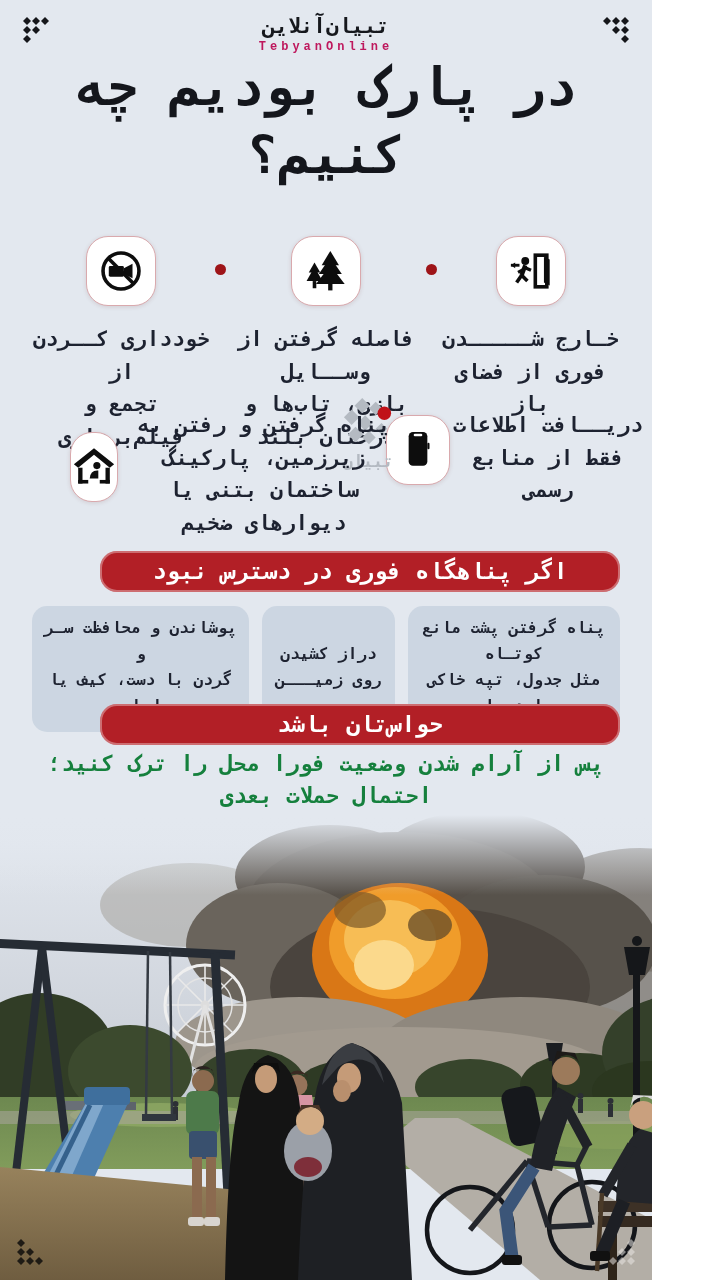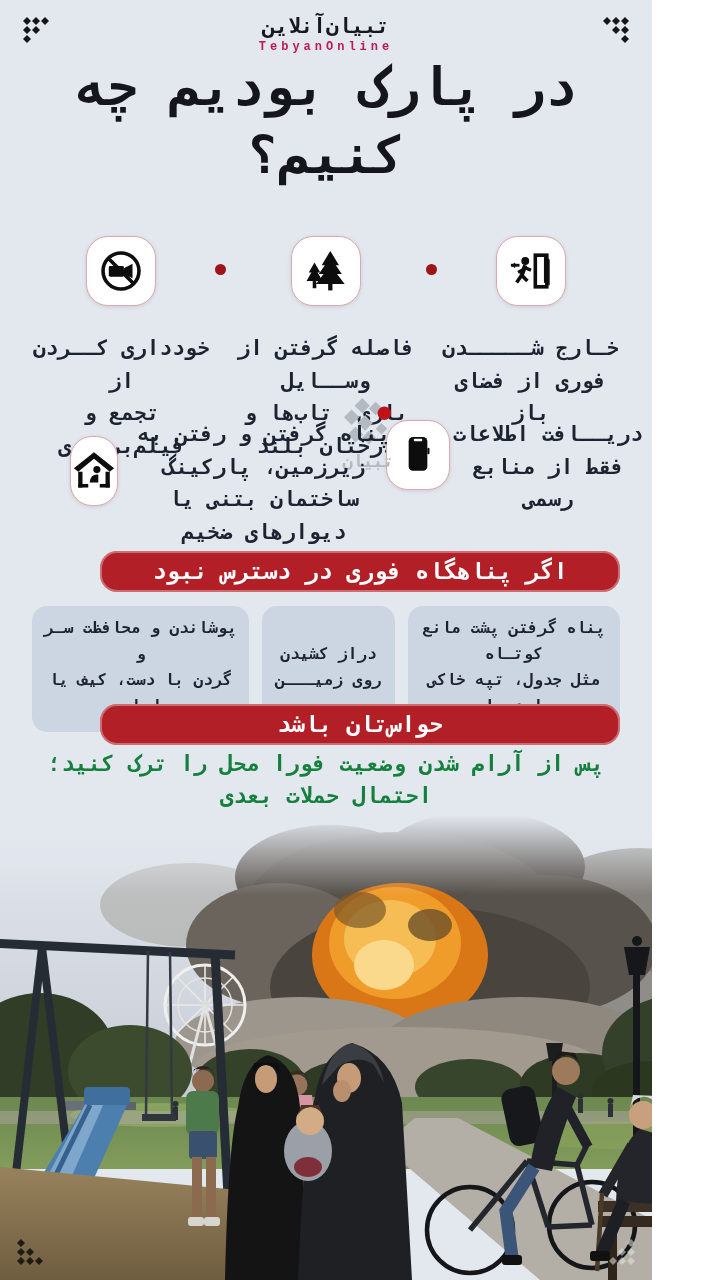--- a/index.html
+++ b/index.html
@@ -16,21 +16,21 @@
   .logo-fa{font-size:21px;font-weight:bold;color:#16181d;direction:rtl;}
   .logo-en{font-size:12px;letter-spacing:4px;color:#be185d;margin-top:1px;font-weight:600;}
   .title{position:absolute;top:58px;left:0;right:0;text-align:center;font-weight:bold;direction:rtl;}
   .title-1{font-size:52px;color:#d0262b;line-height:1.35;}
   .title-2{font-size:52px;color:#14161c;line-height:1.3;}
   .tips1{position:absolute;top:236px;left:28px;right:28px;display:flex;direction:rtl;justify-content:space-between;align-items:flex-start;}
   .tip{display:flex;flex-direction:column;align-items:center;}
   .tip-a{width:205px}.tip-b{width:220px}.tip-c{width:205px}
   .tile{width:68px;height:68px;background:#ffffff;border:1.5px solid #d9a9ad;border-radius:22px;
     display:flex;align-items:center;justify-content:center;box-shadow:0 1px 4px rgba(110,50,50,.15);}
-  .tip-caption{margin-top:28px;font-size:21px;font-weight:bold;color:#1d2230;text-align:center;line-height:1.55;direction:rtl;}
+  .tip-caption{margin-top:19px;font-size:21px;font-weight:bold;color:#1d2230;text-align:center;line-height:1.55;direction:rtl;}
   .dot{width:11px;height:11px;border-radius:50%;background:#9e1418;margin-top:28px;flex:none;}
   .tip2{position:absolute;top:392px;display:flex;flex-direction:row;align-items:center;}
   .tip2-right{left:386px;width:260px;}
   .tip2-left{left:70px;width:340px;}
   .watermark{position:absolute;top:396px;left:326px;width:84px;text-align:center;}
   .watermark-label{font-size:17px;font-weight:bold;color:#b4bac2;margin-top:-2px;direction:rtl;}
   .banner{position:absolute;left:100px;width:520px;height:41px;background:#b21f26;border-radius:17px;
     color:#ffffff;font-weight:bold;font-size:23px;display:flex;align-items:center;justify-content:center;
     direction:rtl;box-shadow:0 0 0 2px rgba(255,255,255,.35) inset;}
   .banner1{top:551px}

